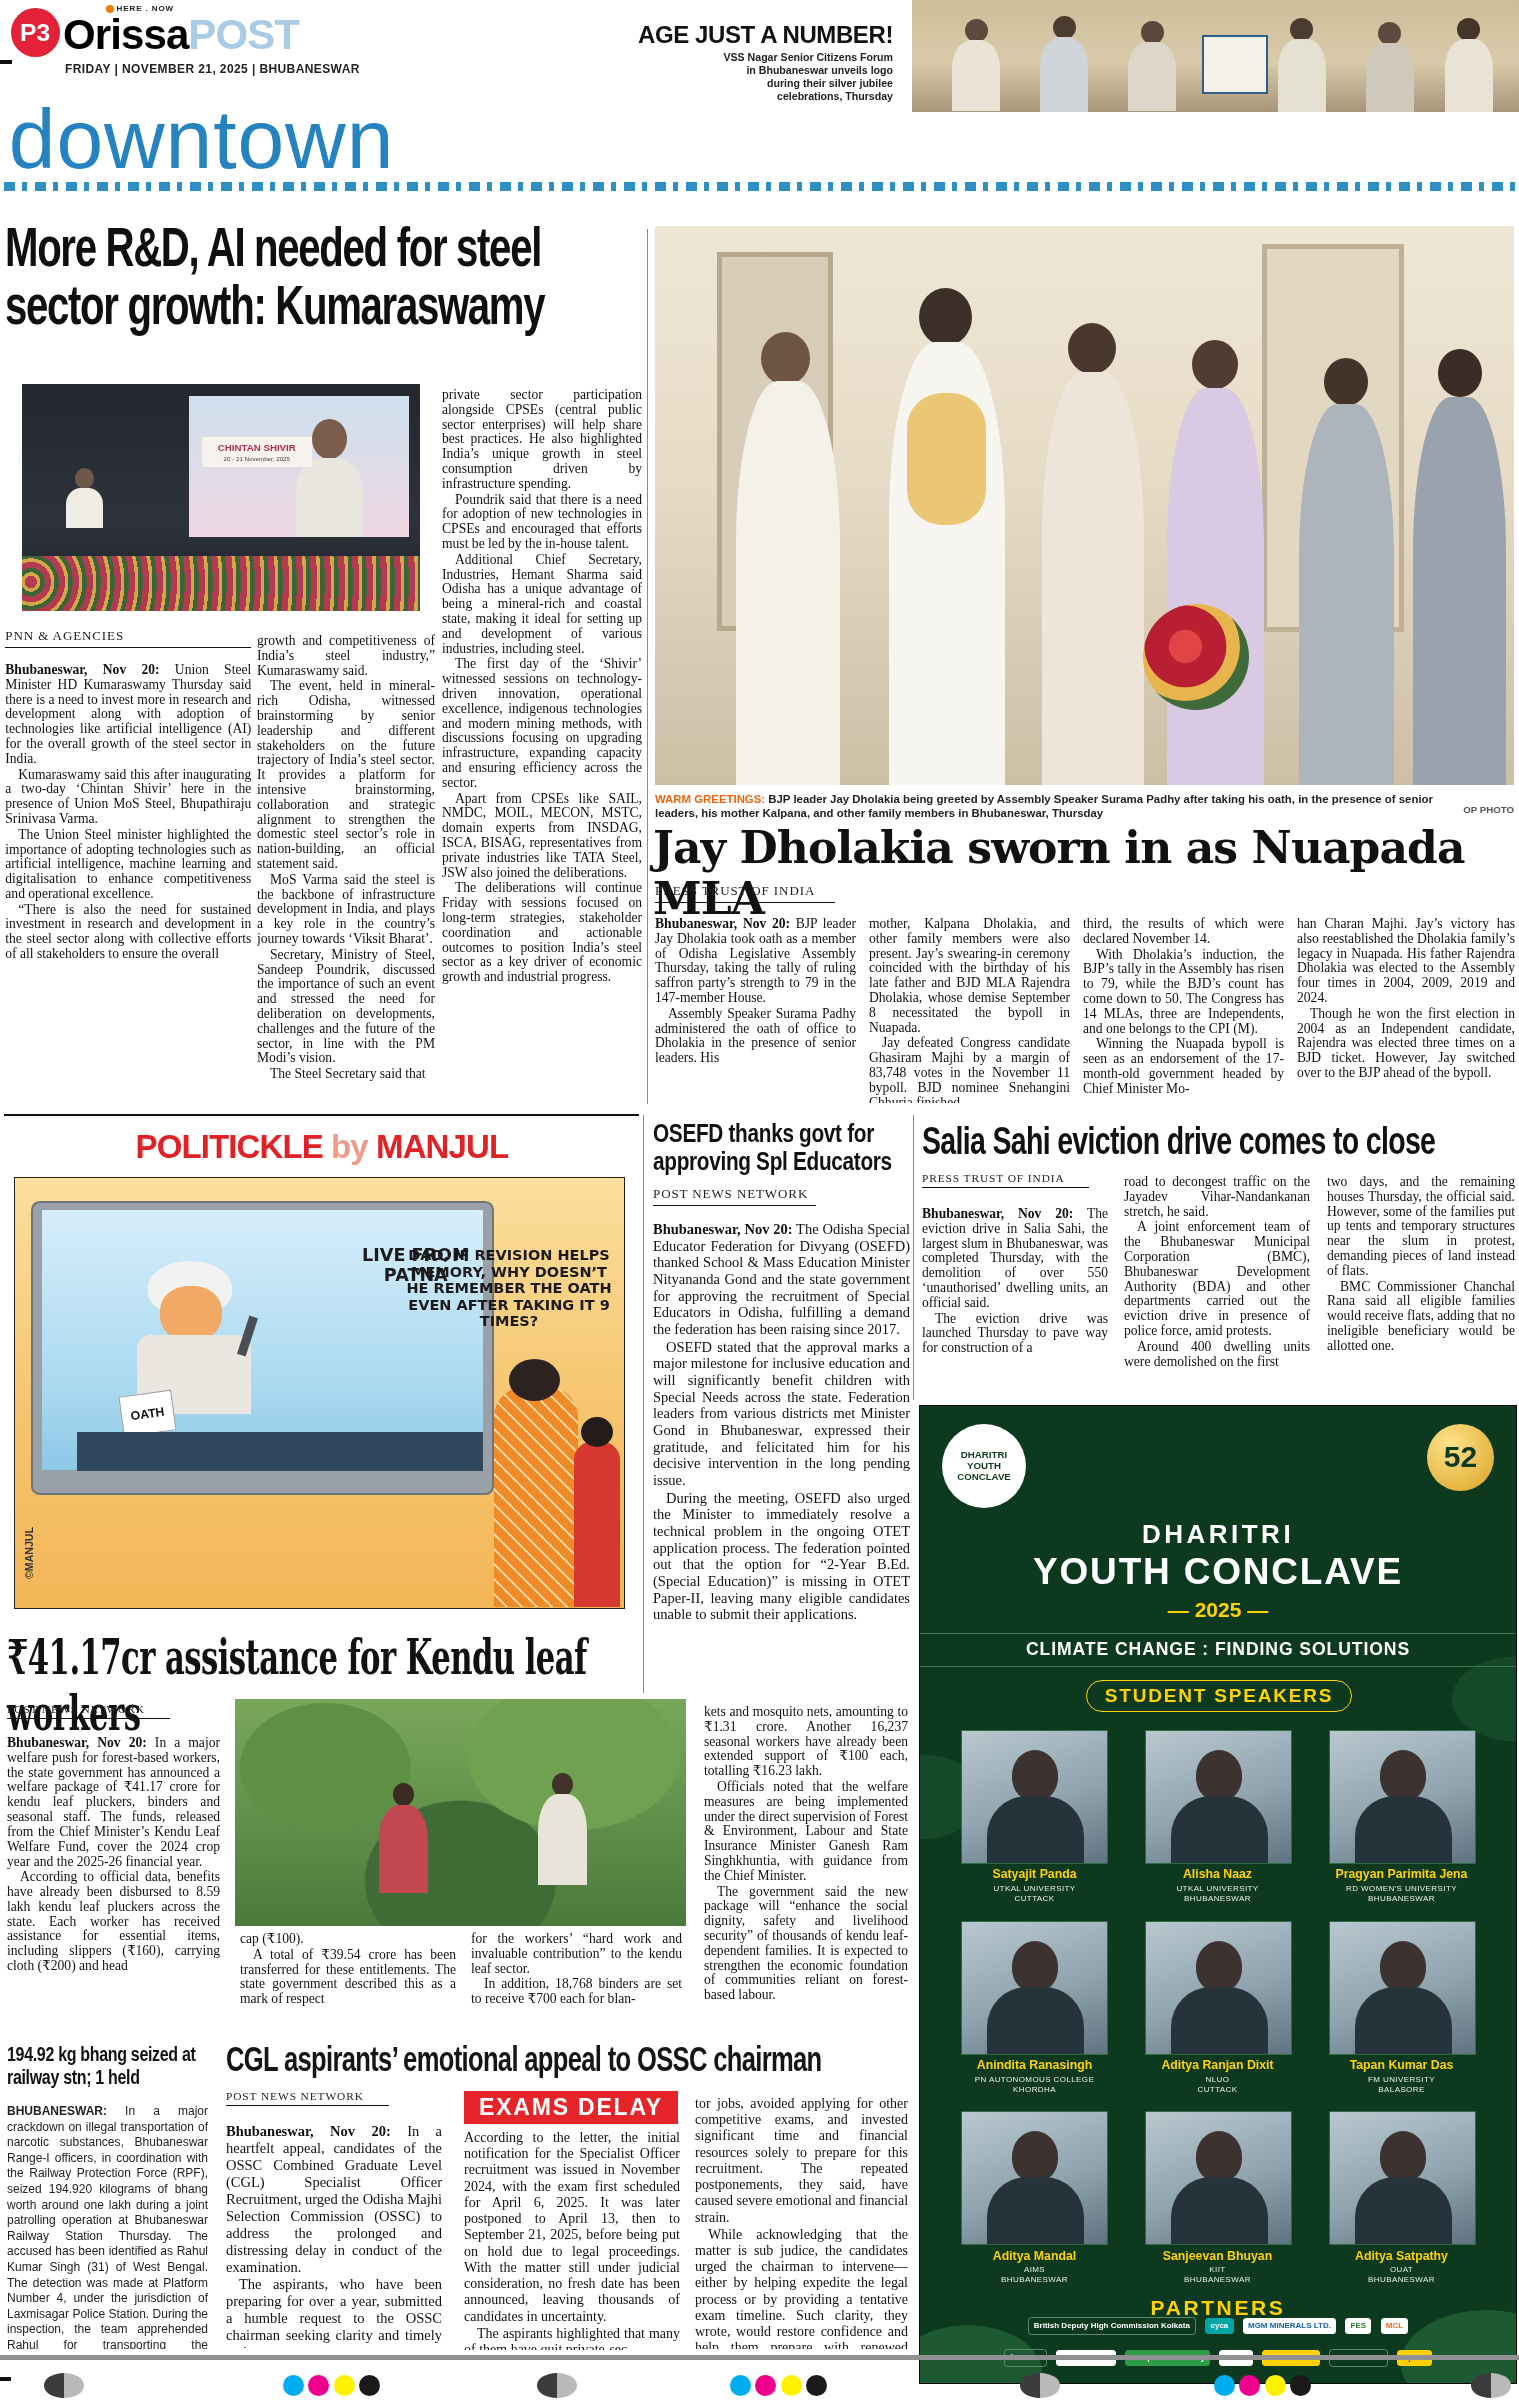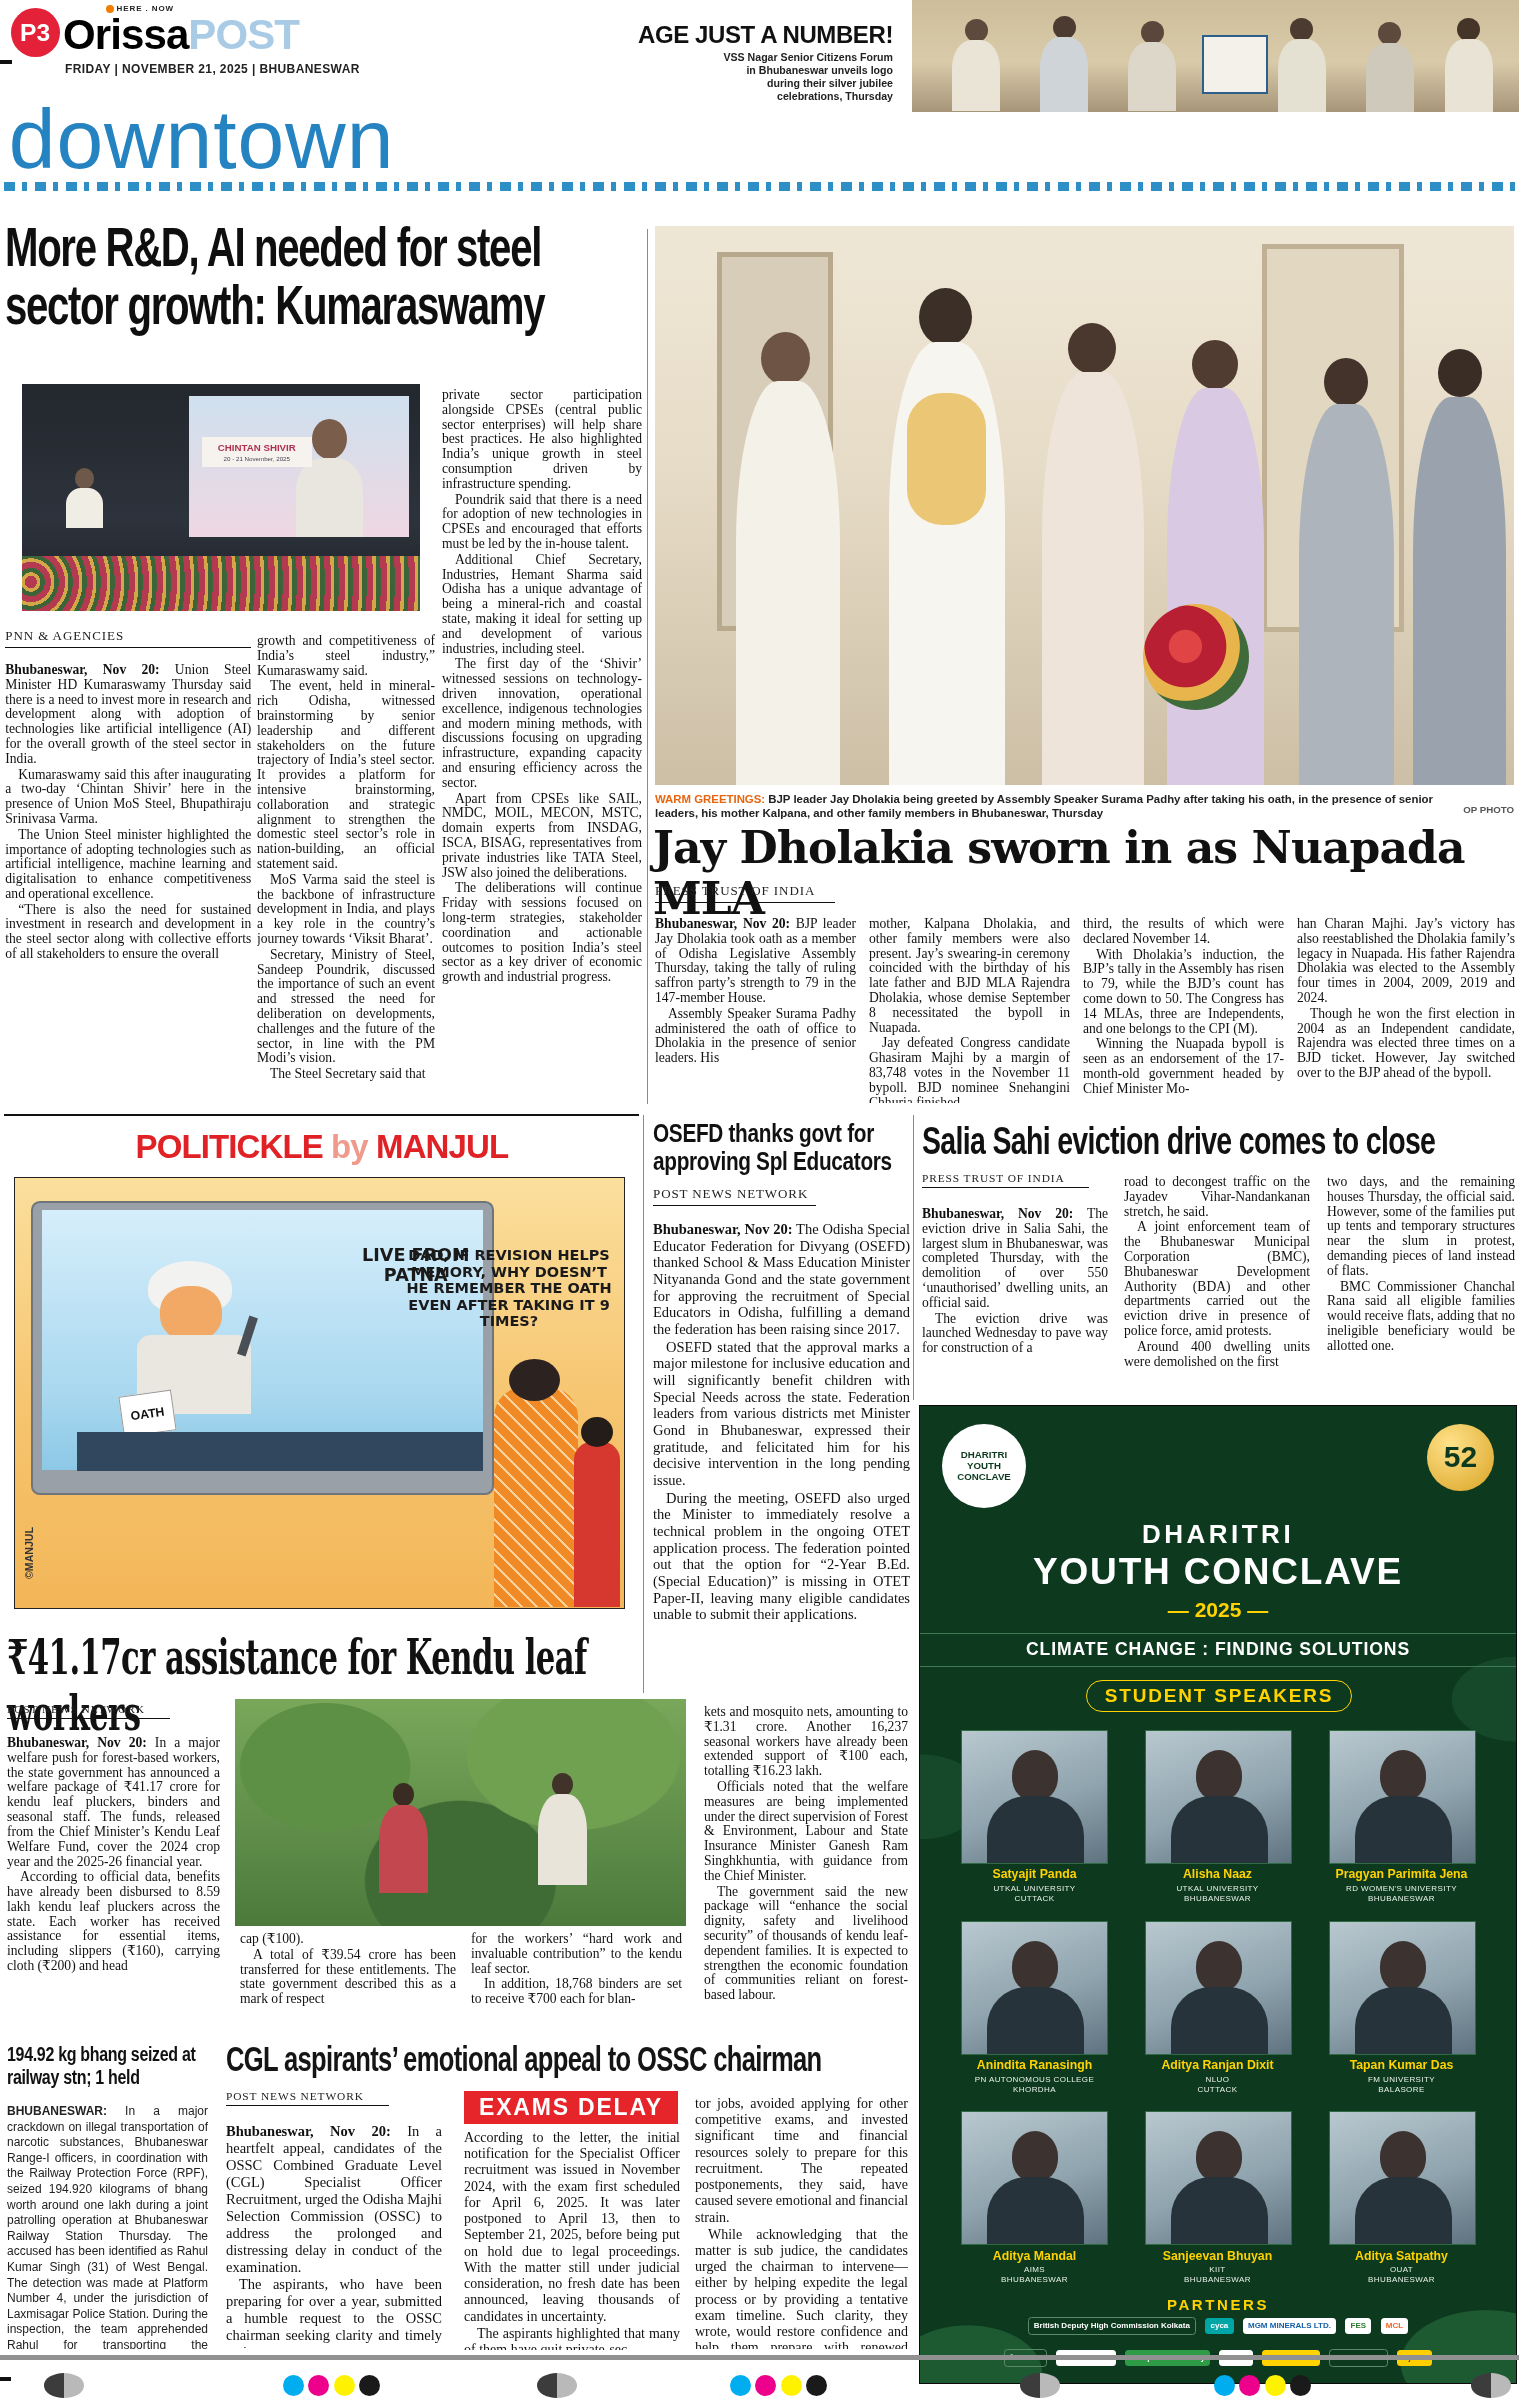--- a/index.html
+++ b/index.html
@@ -225,21 +225,21 @@
         <p>During the meeting, OSEFD also urged the Minister to immediately resolve a technical problem in the ongoing OTET application process. The federation pointed out that the option for “2-Year B.Ed. (Special Education)” is missing in OTET Paper-II, leaving many eligible candidates unable to submit their applications.</p>
       </div>
   </div>
 
   <div class="abs rule-v" style="left:913px;top:1115px;height:285px;"></div>
   <div class="abs cond" style="left:922px;top:1119px;width:818px;font-size:39px;letter-spacing:-0.9px;transform:scaleX(.73);">Salia Sahi eviction drive comes to close</div>
   <div class="abs byline" style="left:922px;top:1172px;width:167px;font-size:11.4px;">PRESS TRUST OF INDIA</div>
   <div class="abs ncol" style="left:922px;top:1207px;width:186px;height:192px;">
     <p class="lead"><b class="dl">Bhubaneswar, Nov 20:</b> <span>The eviction drive in Salia Sahi, the largest slum in Bhubaneswar, was completed Thursday, with the demolition of over 550 ‘unauthorised’ dwelling units, an official said.</span></p>
     <div>
-        <p>The eviction drive was launched Wednesday to pave way for construction of a</p>
+        <p>The eviction drive was launched Thursday to pave way for construction of a</p>
       </div>
   </div>
   <div class="abs ncol cont" style="left:1124px;top:1175px;width:186px;height:223px;">
       <p>road to decongest traffic on the Jayadev Vihar-Nandankanan stretch, he said.</p>
       <p>A joint enforcement team of the Bhubaneswar Municipal Corporation (BMC), Bhubaneswar Development Authority (BDA) and other departments carried out the eviction drive in presence of police force, amid protests.</p>
       <p>Around 400 dwelling units were demolished on the first</p>
     </div>
   <div class="abs ncol cont" style="left:1327px;top:1175px;width:188px;height:223px;">
       <p>two days, and the remaining houses Thursday, the official said. However, some of the families put up tents and temporary structures near the slum in protest, demanding pieces of land instead of flats.</p>
       <p>BMC Commissioner Chanchal Rana said all eligible families would receive flats, adding that no ineligible beneficiary would be allotted one.</p>
@@ -288,21 +288,21 @@
     <div class="spk-ph" style="left:41px;top:705px;"></div>
     <div class="spk-ph" style="left:225px;top:705px;"></div>
     <div class="spk-ph" style="left:409px;top:705px;"></div>
     <div class="spk-name" style="left:33px;top:843px;">Aditya Mandal</div>
     <div class="spk-inst" style="left:33px;top:859px;"><span>AIMS</span><br><span>BHUBANESWAR</span></div>
     <div class="spk-name" style="left:216px;top:843px;">Sanjeevan Bhuyan</div>
     <div class="spk-inst" style="left:216px;top:859px;"><span>KIIT</span><br><span>BHUBANESWAR</span></div>
     <div class="spk-name" style="left:400px;top:843px;">Aditya Satpathy</div>
     <div class="spk-inst" style="left:400px;top:859px;"><span>OUAT</span><br><span>BHUBANESWAR</span></div>
 
-    <div class="abs" style="left:0;top:890px;width:100%;text-align:center;color:#ffd200;font-weight:700;font-size:15px;letter-spacing:2.6px;">PARTNERS</div>
+    <div class="abs" style="left:0;top:890px;width:100%;text-align:center;color:#ffd200;font-weight:700;font-size:21px;letter-spacing:2.6px;">PARTNERS</div>
     <div class="abs" style="left:0;top:911px;width:100%;text-align:center;">
       <span class="chip" style="color:#fff;border:0.9px solid #5b8a69;">British Deputy High Commission Kolkata</span>
       <span class="chip" style="background:#00a6a6;color:#fff;">cyca</span>
       <span class="chip" style="background:#fff;color:#1660a8;">MGM MINERALS LTD.</span>
       <span class="chip" style="background:#fff;color:#2e7d32;">FES</span>
       <span class="chip" style="background:#fff;color:#f26522;">MCL</span>
     </div>
     <div class="abs" style="left:0;top:943px;width:100%;text-align:center;">
       <span class="chip" style="color:#fff;border:0.9px solid #5b8a69;">°celsius</span>
       <span class="chip" style="background:#fff;color:#8b1a10;">AM/NS INDIA</span>

